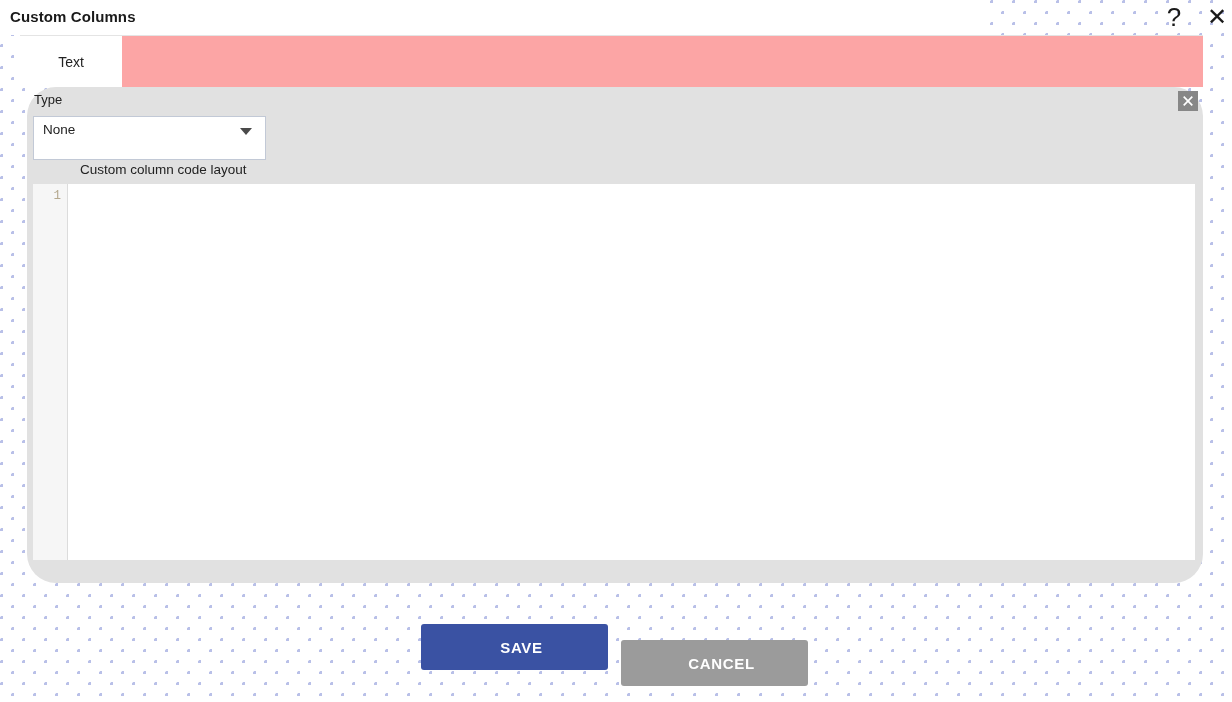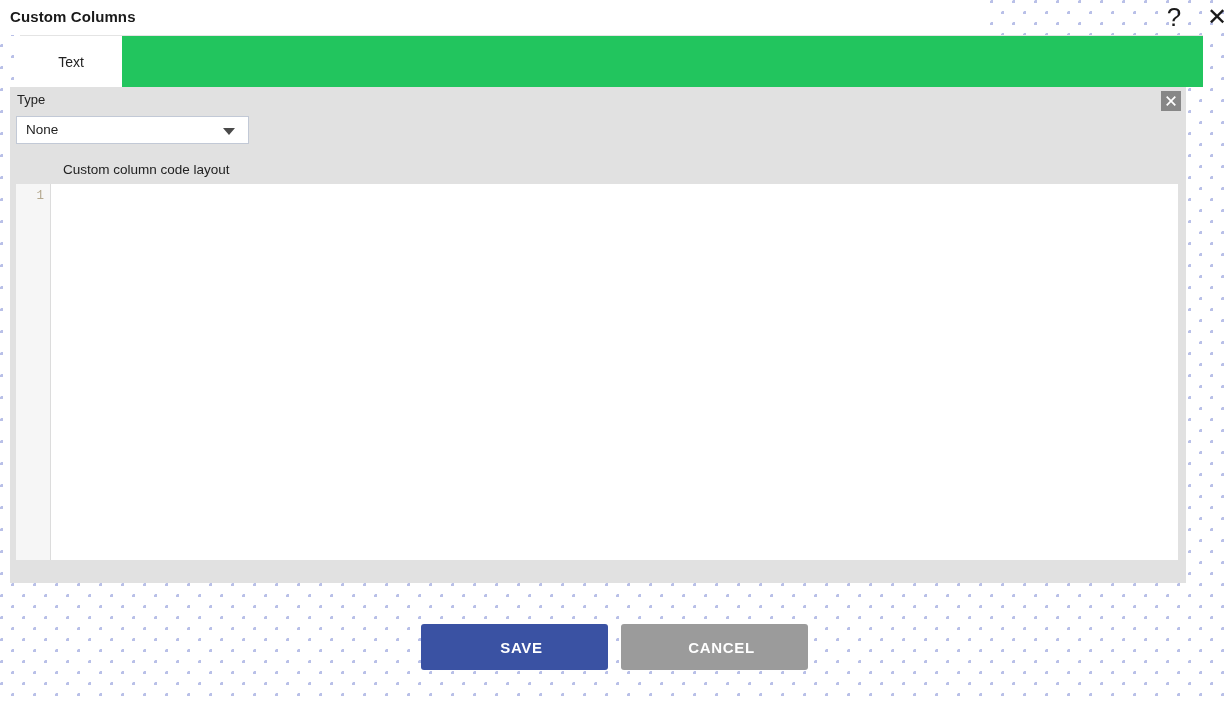--- a/index.html
+++ b/index.html
@@ -85,21 +85,21 @@
     font-weight: 300;
   }
 
   
   #tabstrip {
     position: absolute;
     left: 20px;
     top: 35px;
     width: 1183px;
     height: 52px;
-    background: #22c55e;
+    background: #fca5a5;
     border-top: 1px solid #e4e4e4;
     box-sizing: border-box;
   }
   .tab {
     position: absolute;
     top: 0;
     height: 51px;
     display: flex;
     align-items: center;
     justify-content: center;
@@ -113,41 +113,42 @@
     background: #ffffff;
     color: #222222;
   }
   #tab-0 { left: 0px;   width: 102px; }
   #tab-1 { left: 102px; width: 147px; }
   #tab-2 { left: 249px; width: 125px; }
 
   
   #form-panel {
     position: absolute;
-    left: 10px;
+    left: 27px;
     top: 87px;
     width: 1176px;
     height: 496px;
     background: #e1e1e1;
+    border-radius: 29px;
   }
 
   #type-label {
     position: absolute;
     left: 7px;
     top: 5px;
     font-size: 13px;
     color: #222222;
   }
 
   #type-select {
     position: absolute;
     left: 6px;
     top: 29px;
     width: 233px;
-    height: 28px;
+    height: 44px;
     background: #ffffff;
     border: 1px solid #c2c9d6;
     box-sizing: border-box;
     cursor: pointer;
   }
   #type-select-value {
     position: absolute;
     left: 9px;
     top: 5px;
     font-size: 13.5px;
@@ -261,20 +262,21 @@
   }
   #save-button {
     left: 421px;
     width: 187px;
     background: #3a52a3;
   }
   #cancel-button {
     left: 621px;
     width: 187px;
     background: #9b9b9b;
+    margin-top: 16px;
   }
 </style>
 </head>
 <body>
 
 <div id="dot-layer"></div>
 
 <div id="app">
 
   <div id="titlebar">

